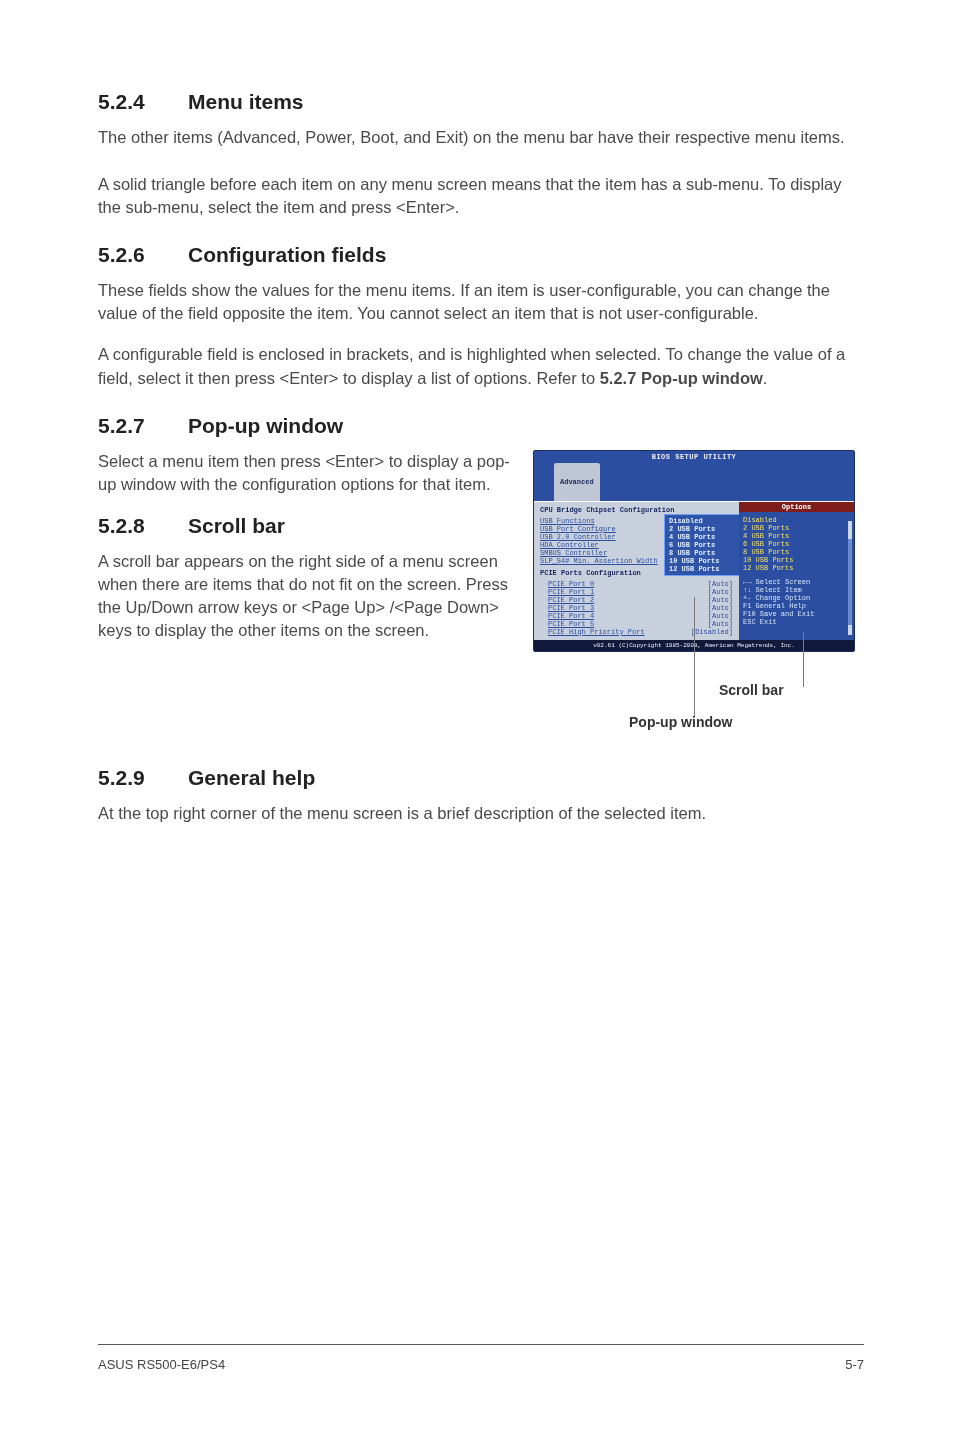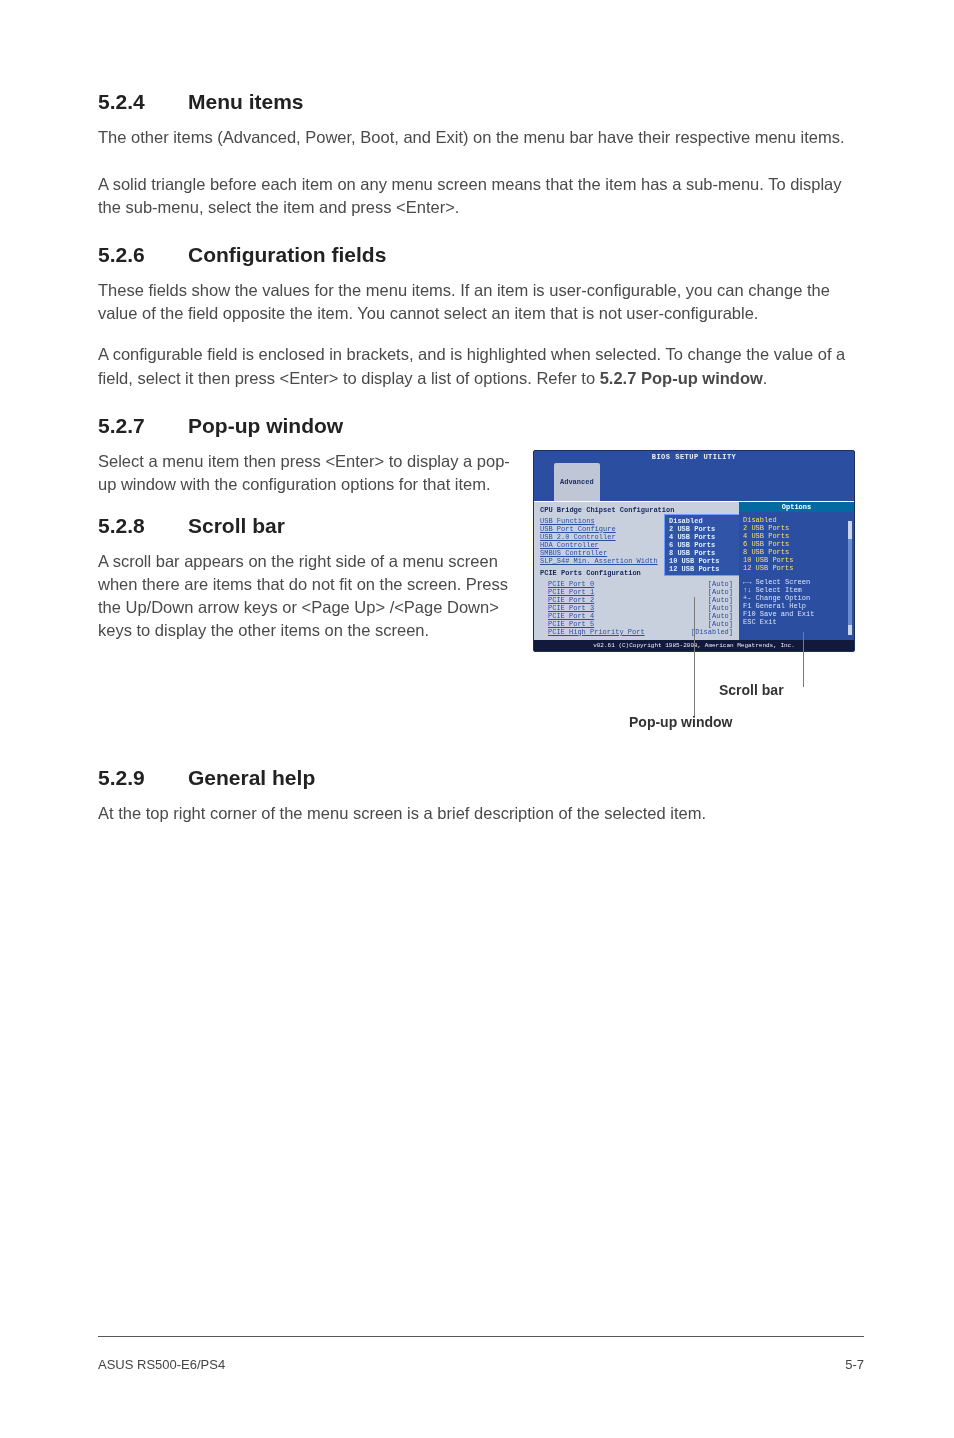--- a/index.html
+++ b/index.html
@@ -106,21 +106,21 @@
   }
   .bios-popup div { white-space: nowrap; }
   .bios-right {
     width: 115px;
     background: #2b4ea0;
     color: #d8e4ff;
     padding: 4px 4px;
     position: relative;
   }
   .bios-right .opt-head {
-    background: #0369a1;
+    background: #7f1d1d;
     text-align: center;
     padding: 1px 0;
     margin: -4px -4px 4px -4px;
     color: #fff;
     font-weight: bold;
   }
   .bios-right .y { color: #f5e06a; }
   .bios-right .line { white-space: nowrap; }
   .bios-scroll {
     position: absolute;
@@ -186,21 +186,21 @@
     font-size: 14px;
     color: #333;
   }
 
   .footer {
     position: absolute;
     bottom: 66px;
     left: 98px;
     right: 90px;
     border-top: 1px solid #555;
-    padding-top: 20px;
+    padding-top: 12px;
     display: flex;
     justify-content: space-between;
     font-size: 13px;
     color: #444;
   }
 </style>
 </head>
 <body>
 
 <div class="page">

